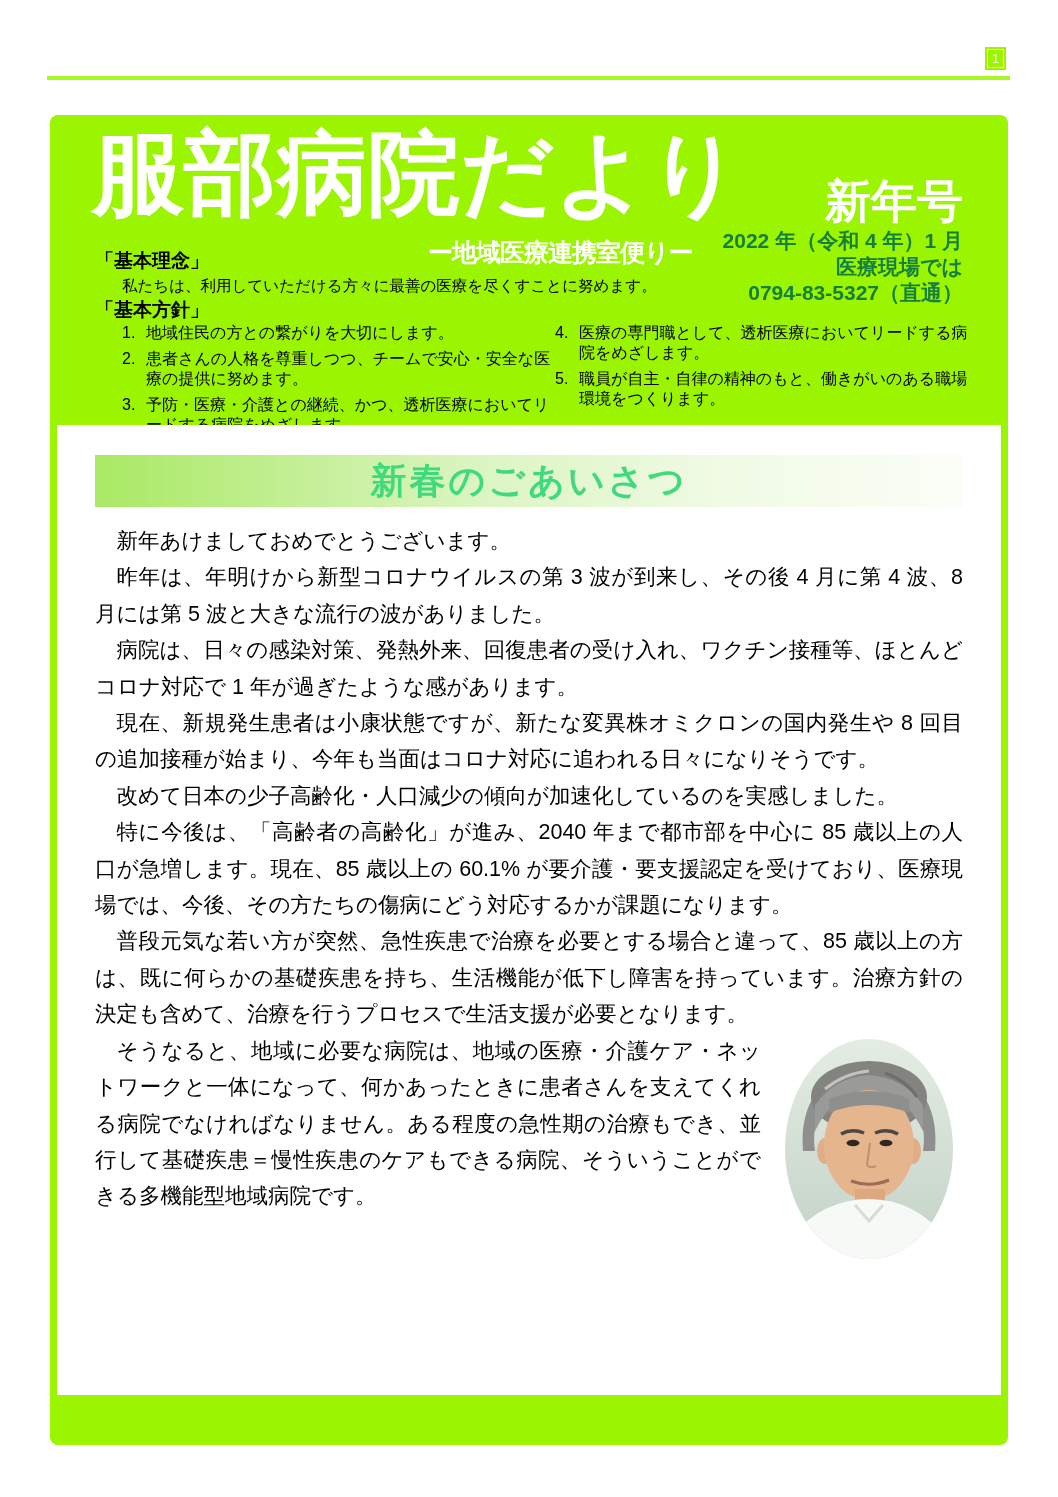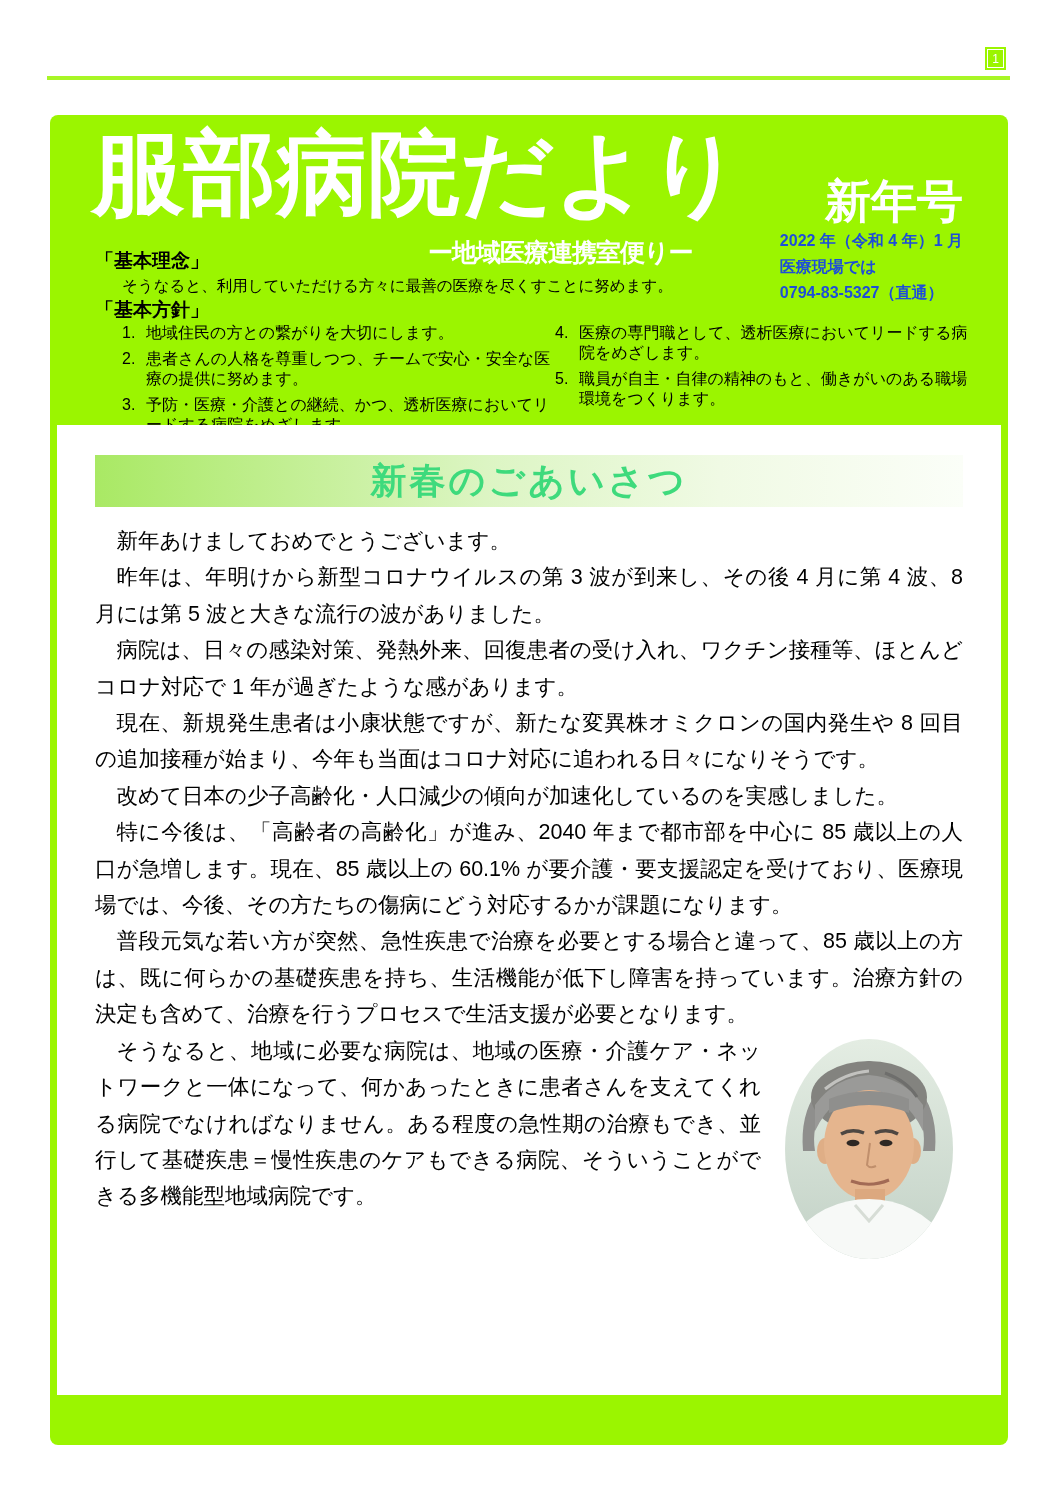--- a/index.html
+++ b/index.html
@@ -46,21 +46,21 @@
   .nl-subtitle{
     position:absolute;top:121px;left:378px;
     font-size:25px;font-weight:bold;color:#ffffff;white-space:nowrap;letter-spacing:-1px;
   }
   .nl-issue{
     position:absolute;top:56px;right:45px;
     font-size:46px;font-weight:bold;color:#ffffff;white-space:nowrap;
   }
   .nl-dates{
     position:absolute;top:113px;right:45px;
-    font-size:16px;line-height:26px;font-weight:bold;color:#1d4ed8;
+    text-align:right;font-size:21px;line-height:26px;font-weight:bold;color:#15803d;
     white-space:nowrap;
   }
   .phil-heading{position:absolute;top:133px;left:45px;font-size:19px;font-weight:bold;color:#000;white-space:nowrap;}
   .phil-text{position:absolute;top:161px;left:72px;font-size:15.5px;color:#000;white-space:nowrap;}
   .policy-heading{position:absolute;top:182px;left:45px;font-size:19px;font-weight:bold;color:#000;white-space:nowrap;}
   .policy-cols{position:absolute;top:208px;left:72px;right:25px;display:flex;}
   .policy-col{font-size:16px;line-height:20px;color:#000;}
   .policy-col.left{width:430px;margin-right:3px;}
   .policy-col.right{width:428px;}
   .policy-item{display:flex;margin-bottom:6px;}
@@ -103,21 +103,21 @@
     <div class="nl-title">服部病院だより</div>
     <div class="nl-subtitle">ー地域医療連携室便りー</div>
     <div class="nl-issue">新年号</div>
     <div class="nl-dates">
       <div>2022 年（令和 4 年）1 月</div>
       <div>医療現場では</div>
       <div>0794-83-5327（直通）</div>
     </div>
 
     <div class="phil-heading">「基本理念」</div>
-    <div class="phil-text">そうなると、利用していただける方々に最善の医療を尽くすことに努めます。</div>
+    <div class="phil-text">私たちは、利用していただける方々に最善の医療を尽くすことに努めます。</div>
     <div class="policy-heading">「基本方針」</div>
 
     <div class="policy-cols">
       <div class="policy-col left">
         <div class="policy-item">
           <span class="num">1.</span>
           <span class="txt">地域住民の方との繋がりを大切にします。</span>
         </div>
         <div class="policy-item">
           <span class="num">2.</span>

